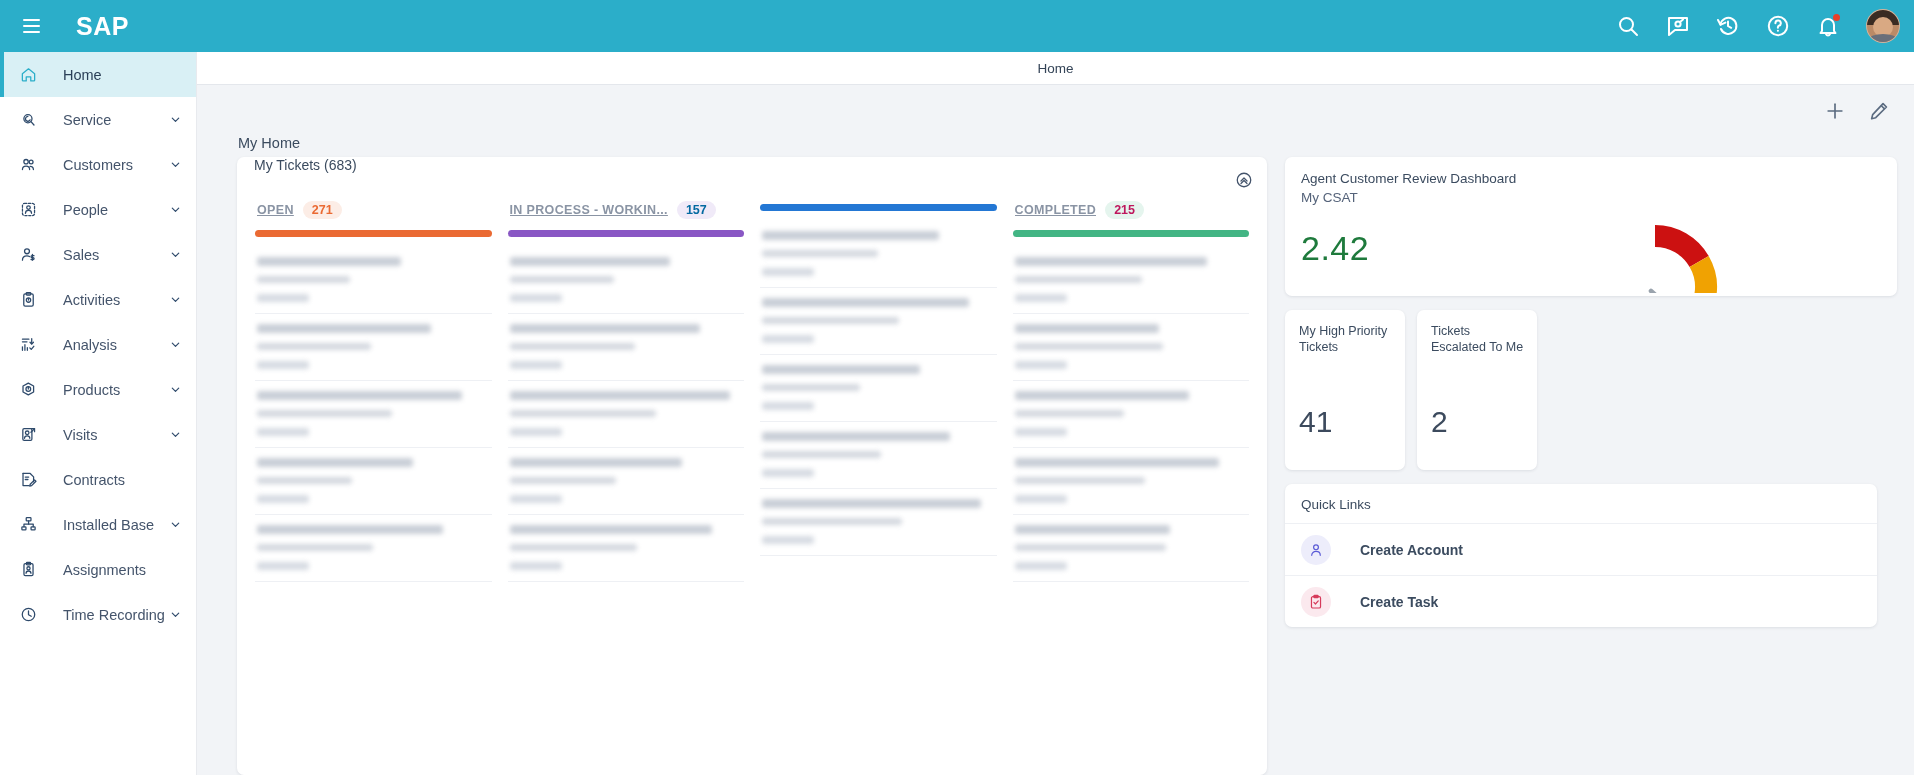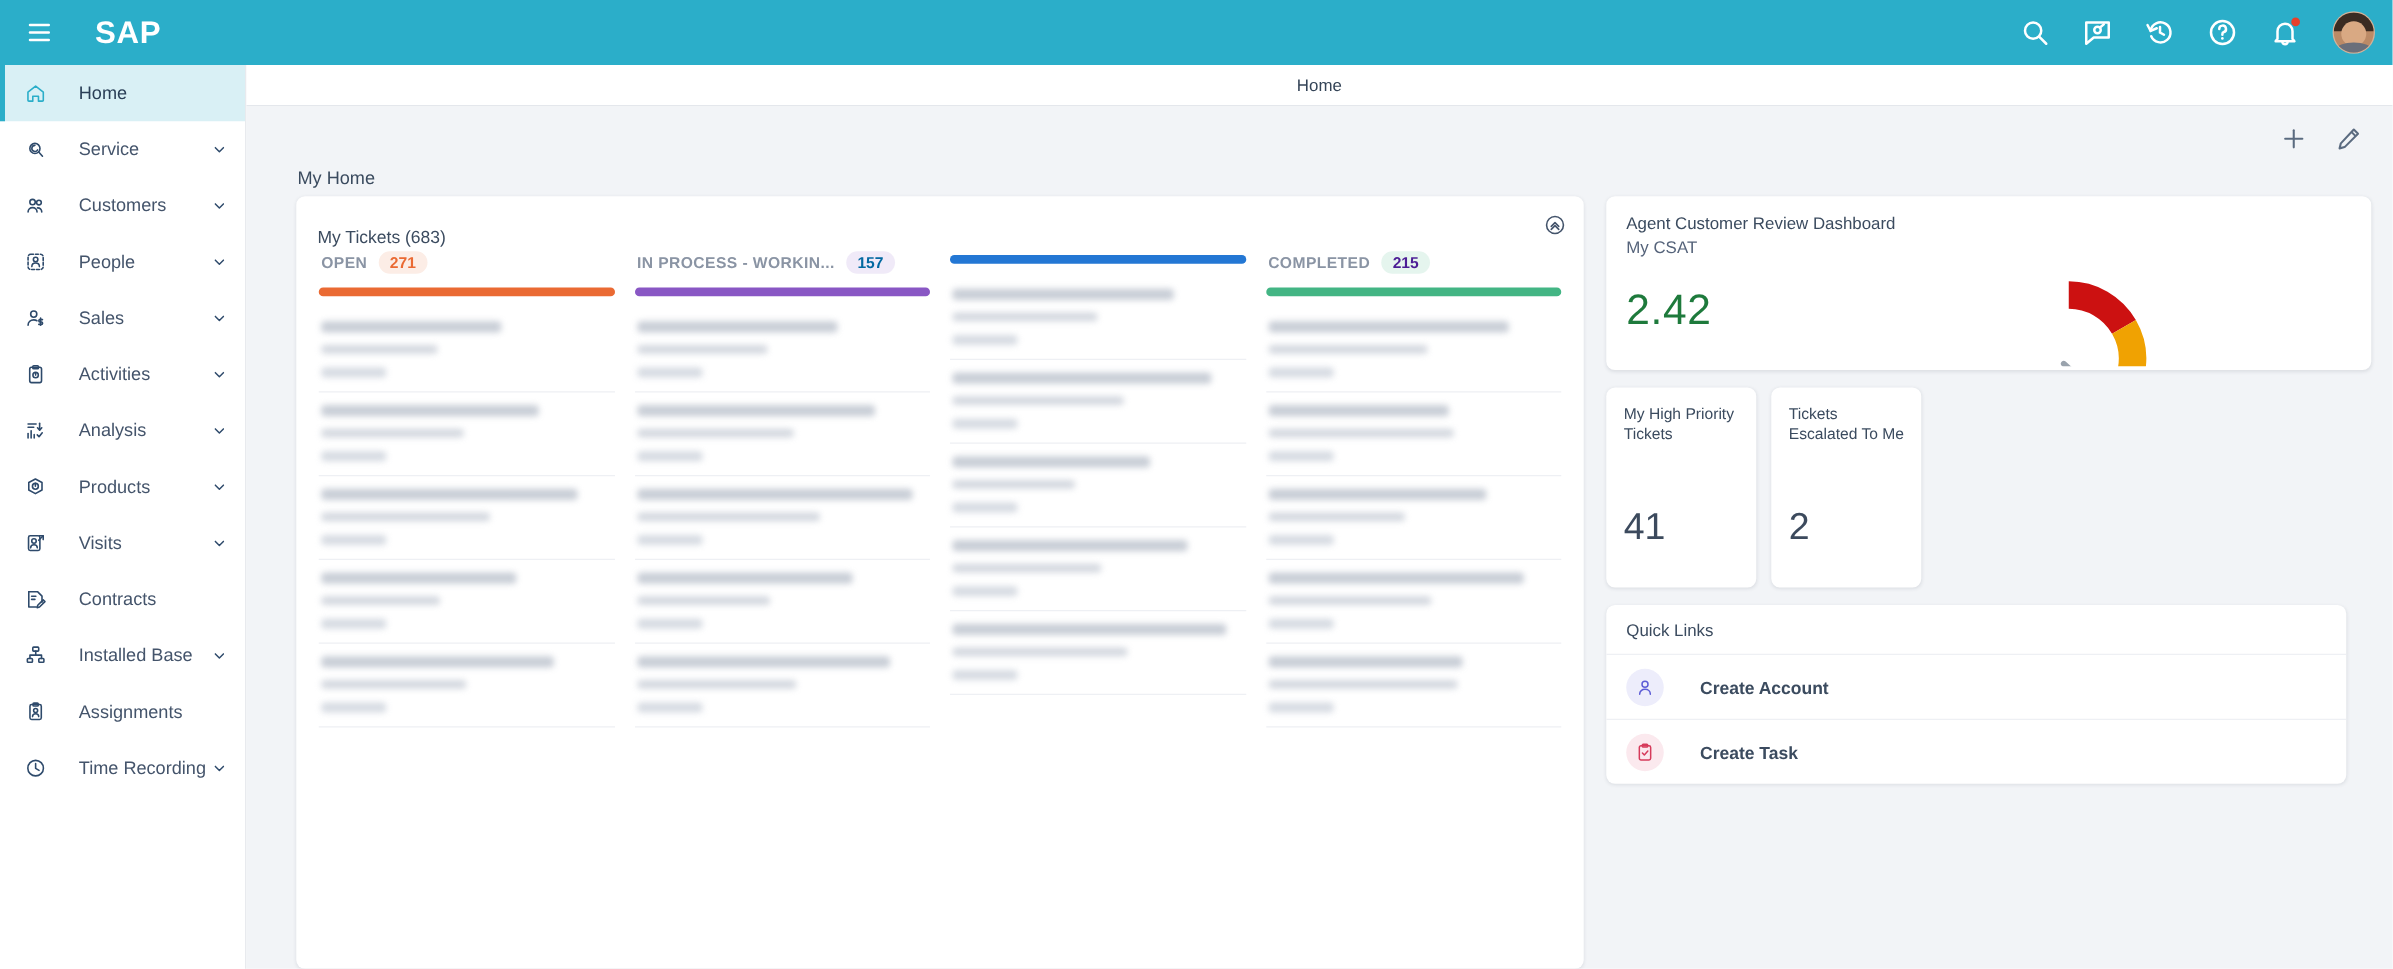--- a/index.html
+++ b/index.html
@@ -118,40 +118,41 @@
   
   .tickets-card {
     position: absolute; top: 72px; left: 40px;
     width: 1030px; height: 618px;
     background: #ffffff;
     border-radius: 7px;
     box-shadow: 0 1px 3px rgba(30,40,60,.10);
     overflow: hidden;
   }
   .tickets-head {
-    height: 40px; display: flex; align-items: flex-end;
+    height: 40px; display: flex; align-items: flex-start;
     padding: 0 16px 0 17px; position: relative;
   }
   .tickets-head .tt { font-size: 14px; color: #3b4b5f; }
   .collapse-btn {
     position: absolute; right: 14px; top: 14px;
     width: 18px; height: 18px; color: #44546b; cursor: pointer;
   }
   .collapse-btn svg { display: block; width: 18px; height: 18px; }
 
   .kanban { display: flex; padding: 0 10px; }
   .kcol { flex: 1 1 0; padding: 0 8px; min-width: 0; }
   .kcol-head {
     display: flex; align-items: center; gap: 9px;
     height: 26px; padding-left: 2px;
   }
   .kcol-title {
     font-size: 12.5px; font-weight: bold; letter-spacing: .35px;
     color: #8a94a4; white-space: nowrap; overflow: hidden;
     text-overflow: ellipsis;
+    text-decoration: underline;
   }
   .kcol-count {
     font-size: 12.5px; font-weight: bold;
     padding: 2px 9px; border-radius: 11px; white-space: nowrap;
   }
   .kbar { height: 7px; border-radius: 4px; margin-top: 7px; }
 
   .kcards { margin-top: 10px; }
   .kcard {
     border-bottom: 1px solid #eef0f4;
@@ -593,21 +594,21 @@
             <div class="kcard">
               <div class="blur-line" style="width:94%"></div>
               <div class="blur-line sub" style="width:60%"></div>
               <div class="blur-chip"></div>
             </div>
           </div>
         </div>
         <div class="kcol">
           <div class="kcol-head">
             <span class="kcol-title">COMPLETED</span>
-            <span class="kcol-count" style="color:#4c1d95;background:#E5F5EE">215</span>
+            <span class="kcol-count" style="color:#be185d;background:#E5F5EE">215</span>
           </div>
           <div class="kbar" style="background:#43B584"></div>
           <div class="kcards">
             <div class="kcard">
               <div class="blur-line" style="width:83%"></div>
               <div class="blur-line sub" style="width:55%"></div>
               <div class="blur-chip"></div>
             </div>
             <div class="kcard">
               <div class="blur-line" style="width:62%"></div>

